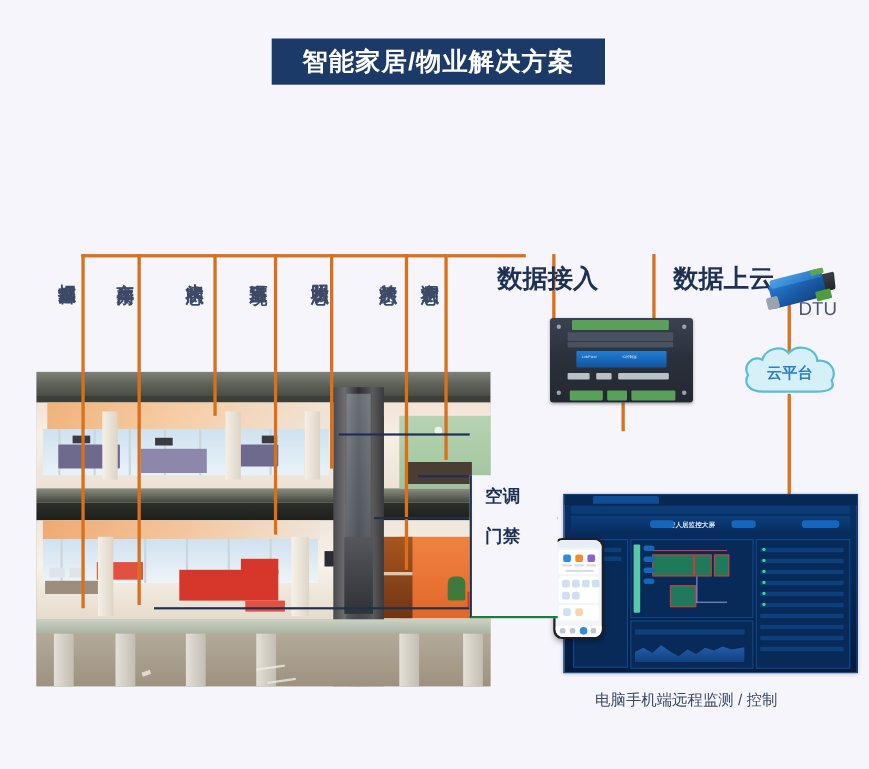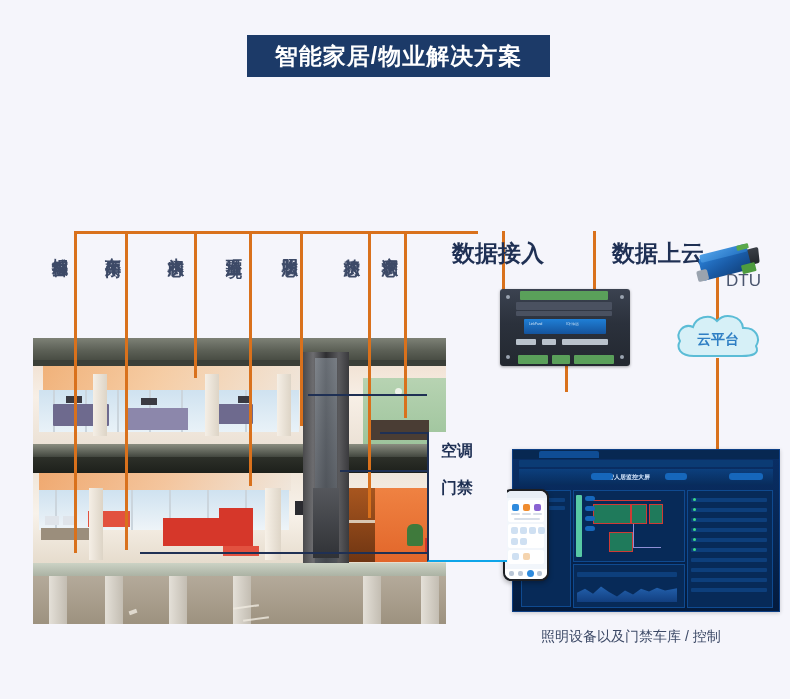--- a/index.html
+++ b/index.html
@@ -373,21 +373,21 @@
   </div>
 
   <div class="blue-line" style="left:308px;top:394px;width:119px;z-index:7;"></div>
 
   <div class="blue-line" style="left:380px;top:432px;width:47px;z-index:7;"></div>
   <div class="outbox" style="left:427px;top:432px;width:66px;height:38px;border-left:2px solid #1f3054;border-bottom:2px solid #1f3054;z-index:8;">
     <span>空调</span>
   </div>
 
   <div class="blue-line" style="left:340px;top:470px;width:87px;z-index:7;"></div>
-  <div class="outbox" style="left:427px;top:470px;width:66px;height:82px;border-left:2px solid #1f3054;border-bottom:2px solid #0ea5e9;z-index:8;align-items:flex-start;padding-top:8px;">
+  <div class="outbox" style="left:427px;top:470px;width:66px;height:82px;border-left:2px solid #1f3054;border-bottom:2px solid #15803d;z-index:8;align-items:flex-start;padding-top:8px;">
     <span>门禁</span>
   </div>
 
   <div class="blue-line" style="left:140px;top:552px;width:287px;z-index:7;"></div>
 
 
   <div class="dash">
     <div class="dash-bar"></div>
     <div class="dash-pill" style="left:26px;top:1px;width:60px;height:7px;background:#0f4d95;border-radius:2px 2px 0 0;"></div>
     <div class="dash-url"></div>
@@ -464,15 +464,15 @@
       </div>
       <div class="ph-bottom">
         <div class="ph-icon" style="left:4px;top:2px;width:5px;height:5px;background:#b9c6d6;"></div>
         <div class="ph-icon" style="left:13px;top:2px;width:5px;height:5px;background:#b9c6d6;"></div>
         <div class="ph-icon" style="left:22px;top:1px;width:7px;height:7px;background:#2f8bdd;border-radius:50%;"></div>
         <div class="ph-icon" style="left:32px;top:2px;width:5px;height:5px;background:#b9c6d6;"></div>
       </div>
     </div>
   </div>
 
-  <div class="caption">照明设备以及门禁车库 / 控制</div>
+  <div class="caption">电脑手机端远程监测 / 控制</div>
 
 </div>
 
 </body></html>

